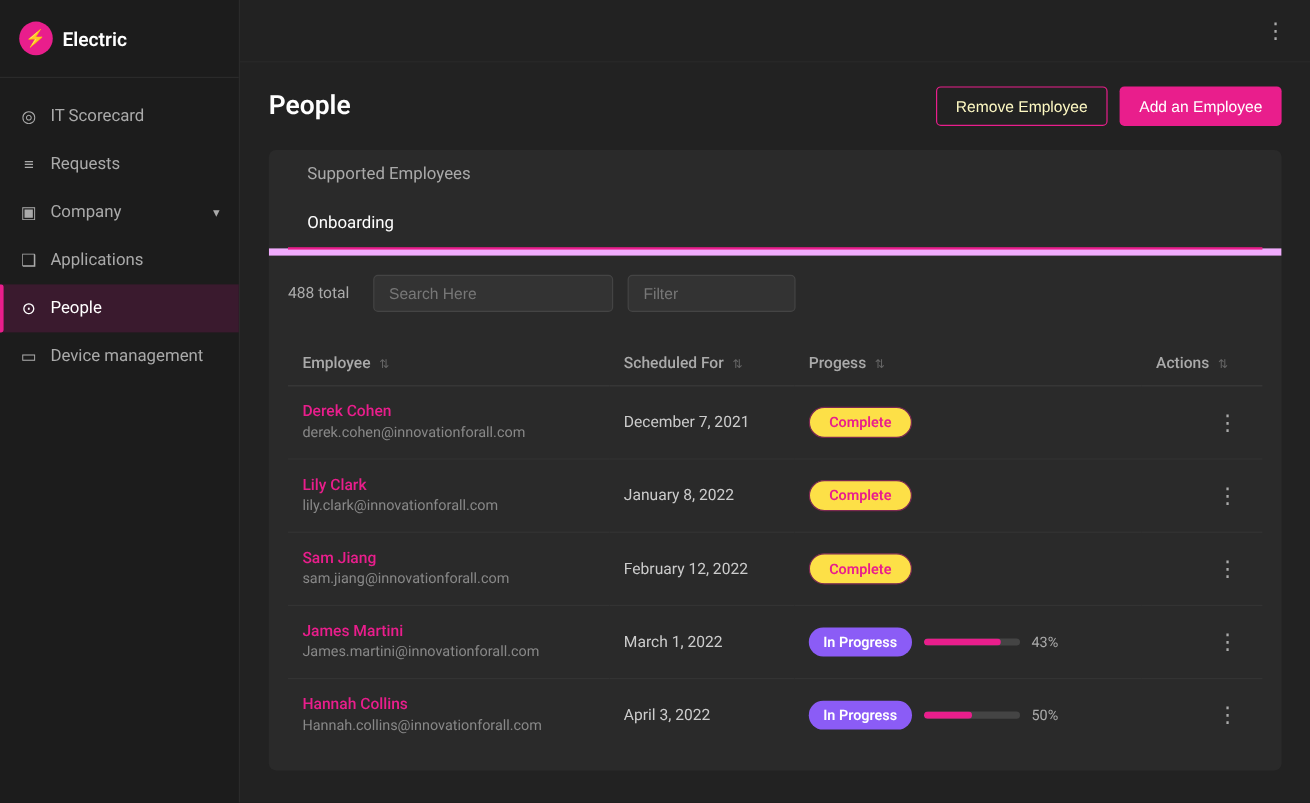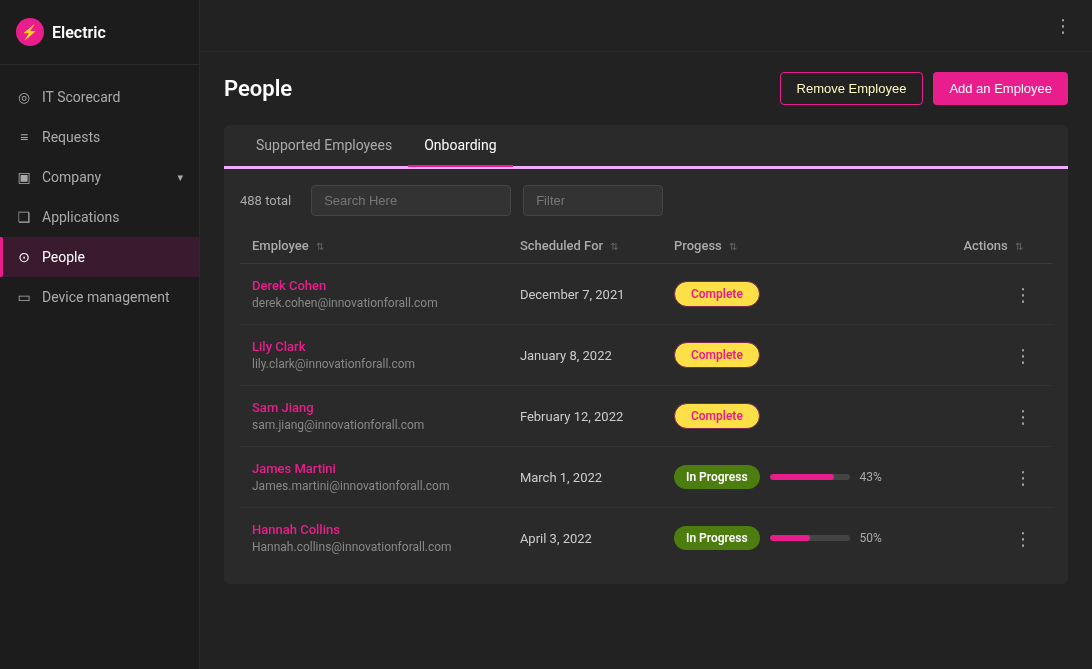--- a/index.html
+++ b/index.html
@@ -161,22 +161,23 @@
     
     .card {
       background: #2a2a2a;
       border-radius: 6px;
       overflow: hidden;
     }
 
     
     .tabs {
       display: flex;
-      border-bottom: 3px solid #f0abfc;
+      border-bottom: 6px solid #f0abfc;
       padding: 0 16px;
+      flex-direction: column;
     }
     .tab {
       padding: 12px 16px;
       font-size: 14px;
       color: #aaa;
       cursor: pointer;
       position: relative;
       border-bottom: 2px solid transparent;
       margin-bottom: -1px;
     }
@@ -186,21 +187,21 @@
     }
 
     
     .table-area {
       padding: 16px;
     }
     .table-controls {
       display: flex;
       align-items: center;
       gap: 12px;
-      margin-bottom: 12px;
+      margin-bottom: 26px;
     }
     .total-count {
       font-size: 13px;
       color: #aaa;
       margin-right: 8px;
     }
     .search-input {
       padding: 7px 12px;
       background: #333;
       border: 1px solid #444;
@@ -268,21 +269,21 @@
       background: #fde047;
       color: #e91e8c;
       padding: 5px 16px;
       border-radius: 20px;
       font-size: 12px;
       font-weight: 600;
       display: inline-block;
       border: 1px solid #7a2a50;
     }
     .badge-inprogress {
-      background: #4d7c0f;
+      background: #8b5cf6;
       color: #fff;
       padding: 5px 12px;
       border-radius: 20px;
       font-size: 12px;
       font-weight: 600;
       display: inline-block;
     }
     .progress-bar-wrap {
       width: 80px;
       height: 6px;

